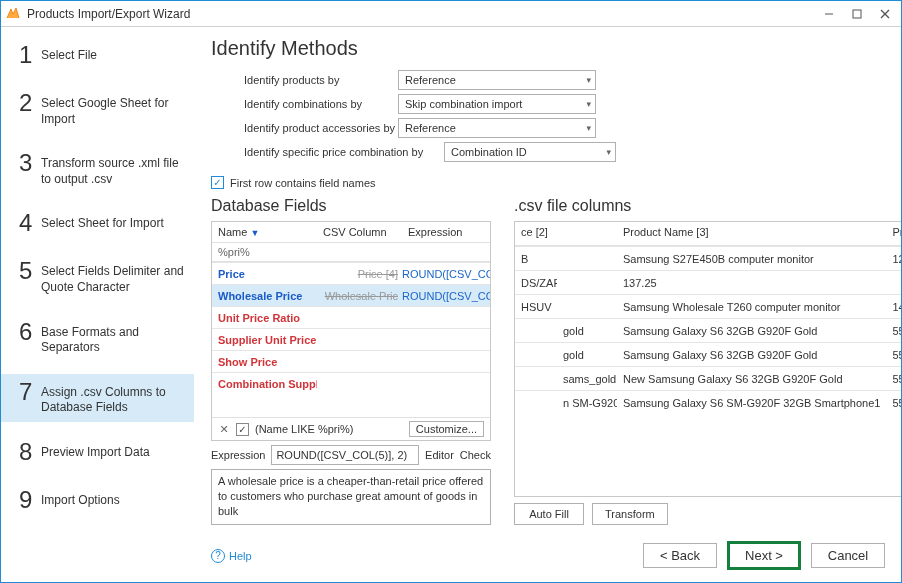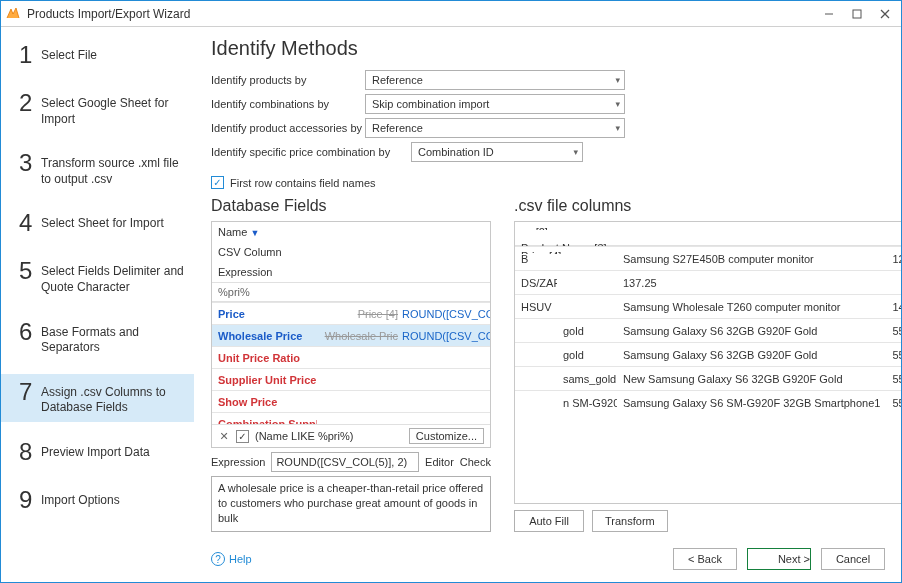--- a/index.html
+++ b/index.html
@@ -9,32 +9,32 @@
 .titlebar .title { flex: 1; font-size: 12px; color: #333; }
 .titlebar .winbtn { width: 24px; height: 18px; display: flex; align-items: center; justify-content: center; margin-left: 4px; }
 .content { flex: 1; display: flex; min-height: 0; }
 .sidebar { width: 194px; border-right: 1px solid #fff; padding: 10px 0 0 0; }
 .step { display: flex; align-items: flex-start; padding: 6px 10px 6px 18px; margin-bottom: 12px; cursor: pointer; }
 .step.active { background: #d6eaf8; }
 .step .num { font-size: 24px; font-weight: 300; color: #333; width: 22px; line-height: 1; }
 .step .label { font-size: 12px; line-height: 1.3; padding-top: 5px; flex: 1; }
 .main { flex: 1; padding: 10px 16px 8px 16px; display: flex; flex-direction: column; min-width: 0; }
 .heading { font-size: 20px; font-weight: 300; color: #333; margin-bottom: 10px; }
-.idrow { display: flex; align-items: center; margin-bottom: 4px; }
+.idrow { display: flex; align-items: center; margin-bottom: 4px; margin-left: 33px; }
 .idrow .lbl { width: 154px; font-size: 11px; }
-.combo { display: flex; align-items: center; border: 1px solid #b0b0b0; height: 20px; width: 260px; padding: 0 4px 0 6px; background: #fff; font-size: 11px; justify-content: space-between; }
+.combo { display: flex; align-items: center; border: 1px solid #b0b0b0; height: 20px; width: 198px; padding: 0 4px 0 6px; background: #fff; font-size: 11px; justify-content: space-between; }
 .combo .caret { font-size: 9px; color: #666; }
 .checkrow { display: flex; align-items: center; margin: 10px 0 8px 0; font-size: 11px; }
 .checkrow .chk { width: 13px; height: 13px; border: 1px solid #228bd6; margin-right: 6px; display: flex; align-items: center; justify-content: center; color: #228bd6; font-size: 10px; }
 .split { flex: 1; display: flex; min-height: 0; gap: 23px; }
 .leftpane { width: 280px; display: flex; flex-direction: column; min-height: 0; }
 .rightpane { flex: 1; display: flex; flex-direction: column; min-height: 0; }
 .sectiontitle { font-size: 16px; font-weight: 300; margin-bottom: 6px; }
 .grid { border: 1px solid #c8c8c8; display: flex; flex-direction: column; flex: 1; min-height: 0; }
-.grid .header { display: flex; background: #fff; border-bottom: 1px solid #e0e0e0; font-size: 11px; color: #333; flex-direction: column; }
+.grid .header { display: flex; background: #fff; border-bottom: 1px solid #e0e0e0; font-size: 11px; color: #333; }
 .grid .header .hc { padding: 4px 6px; }
 .grid .filterrow { border-bottom: 1px solid #e0e0e0; padding: 3px 6px; font-size: 11px; color: #666; }
 .grid .body { flex: 1; overflow: auto; }
 .grid .row { display: flex; border-top: 1px solid #e5e5e5; font-size: 11px; height: 22px; align-items: center; }
 .leftgrid .hc.name { width: 105px; }
 .leftgrid .hc.csv  { width: 85px; text-align: left; }
 .leftgrid .hc.expr { flex: 1; }
 .leftgrid .c1 { width: 105px; padding-left: 6px; white-space: nowrap; overflow: hidden; }
 .leftgrid .c2 { width: 85px; white-space: nowrap; overflow: hidden; text-align: right; color: #999; text-decoration: line-through; padding-right: 4px;}
 .leftgrid .c3 { flex: 1; white-space: nowrap; overflow: hidden; color: #1a66c8; }
@@ -58,22 +58,22 @@
 .rightgrid .row { height: 24px; }
 .rightgrid .rc0 { width: 42px; }
 .rightgrid .rc1 { width: 60px; }
 .rightgrid .rc2 { flex: 1; }
 .rightgrid .rc3 { width: 52px; text-align: left; }
 .rb-buttons { display: flex; gap: 8px; margin-top: 6px; }
 .btn { border: 1px solid #b0b0b0; background: #fff; padding: 4px 12px; min-width: 70px; text-align: center; font-size: 11px; cursor: pointer; }
 .bottombar { display: flex; align-items: center; padding: 8px 16px 12px 210px; gap: 10px; }
 .bottombar .help { color: #228bd6; display:flex; align-items:center; gap:4px; font-size:11px; margin-right:auto;}
 .bottombar .help .qmark { width:14px;height:14px;border:1.5px solid #228bd6;border-radius:50%;display:flex;align-items:center;justify-content:center;font-size:10px;}
-.nav-btn { border:1px solid #b0b0b0; padding:4px 0; width:64px; text-align:center; font-size:11px; cursor:pointer; background:#fff;}
-.nav-btn.primary { border:1px solid #15803d;text-align:right; }
+.nav-btn { border:1px solid #b0b0b0; padding:4px 0; width:74px; text-align:center; font-size:13px; cursor:pointer; background:#fff;}
+.nav-btn.primary { border:3px solid #15803d; }
 .spacer { flex: 1; }
 </style>
 </head>
 <body>
 
 <div class="titlebar">
   <span class="app-icon">
     <svg viewBox="0 0 16 16" width="16" height="16">
         <path d="M2 12 L6 3 L8 8 L11 2 L14 12 Z" fill="#ffab40"></path>
         <path d="M2 12 L6 3 L8 8 L11 2 L14 12" fill="none" stroke="#e67700" stroke-width="0.8"></path>

